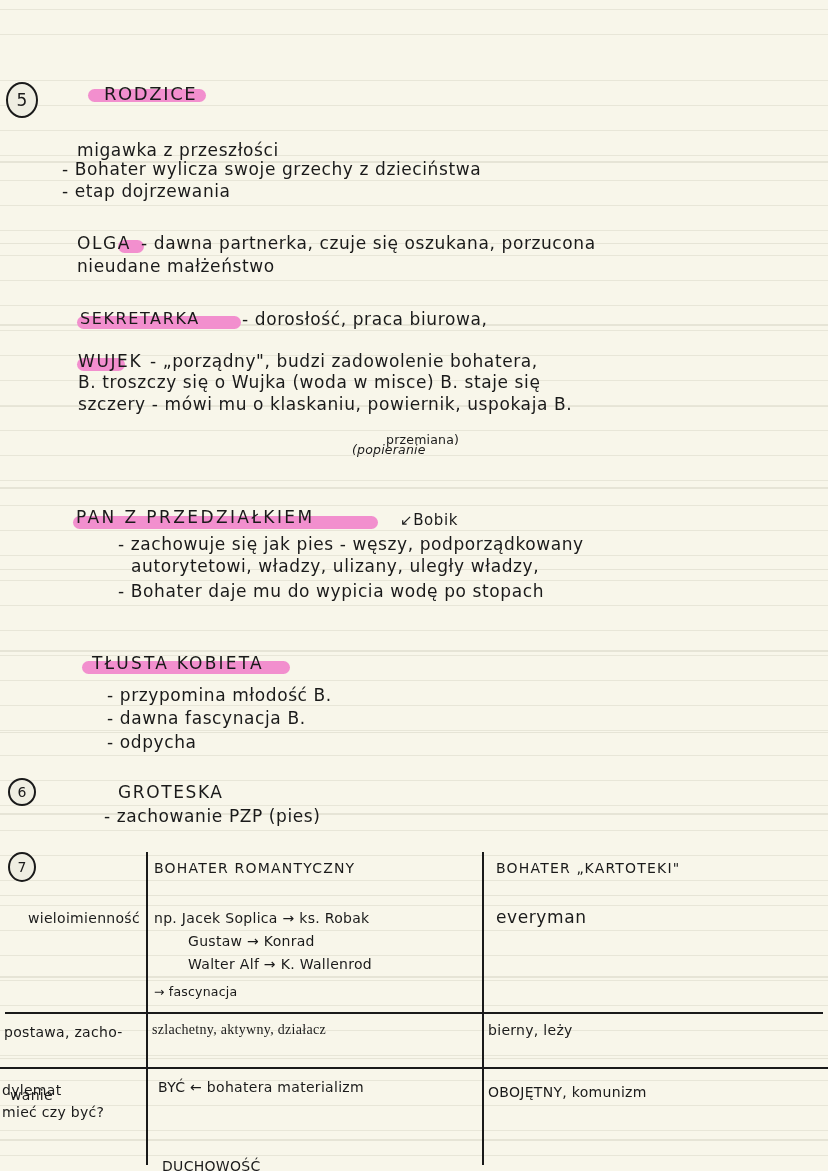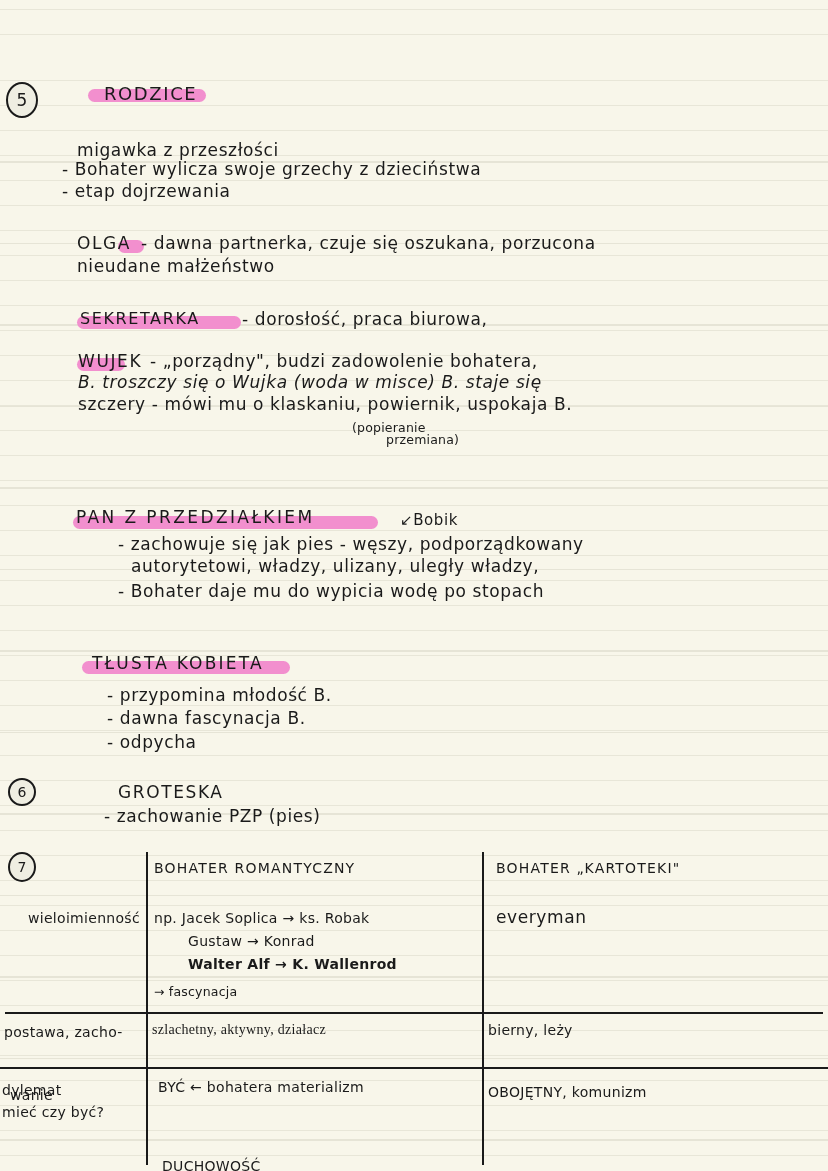--- a/index.html
+++ b/index.html
@@ -56,23 +56,23 @@
 <div class="t" style="left:141px;top:233px;">- dawna partnerka, czuje się oszukana, porzucona</div>
 <div class="t" style="left:77px;top:256px;">nieudane małżeństwo</div>
 
 <div class="hl" style="left:77px;top:316px;width:164px;"></div>
 <div class="t caps" style="left:80px;top:309px;font-size:16px;">SEKRETARKA</div>
 <div class="t" style="left:242px;top:309px;">- dorosłość, praca biurowa,</div>
 
 <div class="hl" style="left:77px;top:358px;width:48px;"></div>
 <div class="t caps" style="left:78px;top:351px;">WUJEK</div>
 <div class="t" style="left:150px;top:351px;">- „porządny", budzi zadowolenie bohatera,</div>
-<div class="t" style="left:78px;top:372px;font-style:italic;">B. troszczy się o Wujka (woda w misce) B. staje się</div>
+<div class="t" style="left:78px;top:372px;">B. troszczy się o Wujka (woda w misce) B. staje się</div>
 <div class="t" style="left:78px;top:394px;">szczery - mówi mu o klaskaniu, powiernik, uspokaja B.</div>
-<div class="t xs" style="left:352px;top:421px;">(popieranie</div>
+<div class="t xs" style="left:352px;top:443px;font-style:italic;">(popieranie</div>
 <div class="t xs" style="left:386px;top:433px;">przemiana)</div>
 
 <div class="hl" style="left:73px;top:516px;width:305px;"></div>
 <div class="t caps" style="left:76px;top:507px;font-size:17px;letter-spacing:2.4px;">PAN Z PRZEDZIAŁKIEM</div>
 <div class="t" style="left:400px;top:510px;font-size:15px;">↙Bobik</div>
 <div class="t" style="left:118px;top:534px;">- zachowuje się jak pies - węszy, podporządkowany</div>
 <div class="t" style="left:131px;top:556px;">autorytetowi, władzy, ulizany, uległy władzy,</div>
 <div class="t" style="left:118px;top:581px;">- Bohater daje mu do wypicia wodę po stopach</div>
 
 <div class="hl" style="left:82px;top:661px;width:208px;"></div>
@@ -95,21 +95,21 @@
 <div class="vline" style="left:482px;top:852px;height:313px;"></div>
 <div class="hline" style="left:5px;top:1012px;width:818px;"></div>
 <div class="hline" style="left:0px;top:1067px;width:828px;"></div>
 
 <div class="t sm" style="left:154px;top:858px;letter-spacing:1.2px;">BOHATER ROMANTYCZNY</div>
 <div class="t sm" style="left:496px;top:858px;letter-spacing:1.2px;">BOHATER „KARTOTEKI"</div>
 
 <div class="t sm" style="left:28px;top:908px;text-align:right;">wieloimienność</div>
 <div class="t sm" style="left:154px;top:908px;">np. Jacek Soplica → ks. Robak</div>
 <div class="t sm" style="left:188px;top:931px;">Gustaw → Konrad</div>
-<div class="t sm" style="left:188px;top:954px;font-weight:bold;">Walter Alf → K. Wallenrod</div>
+<div class="t sm" style="left:188px;top:954px;">Walter Alf → K. Wallenrod</div>
 <div class="t xs" style="left:154px;top:985px;">→ fascynacja</div>
 <div class="t" style="left:496px;top:907px;">everyman</div>
 
 <div class="t sm" style="left:4px;top:1022px;">postawa, zacho-</div>
 <div class="t sm" style="left:10px;top:1040px;margin-top:45px;">wanie</div>
 <div class="t sm" style="left:152px;top:1020px;font-family:Liberation Serif, serif;">szlachetny, aktywny, działacz</div>
 <div class="t sm" style="left:488px;top:1020px;">bierny, leży</div>
 
 <div class="t sm" style="left:2px;top:1080px;">dylemat</div>
 <div class="t sm" style="left:2px;top:1102px;">mieć czy być?</div>

